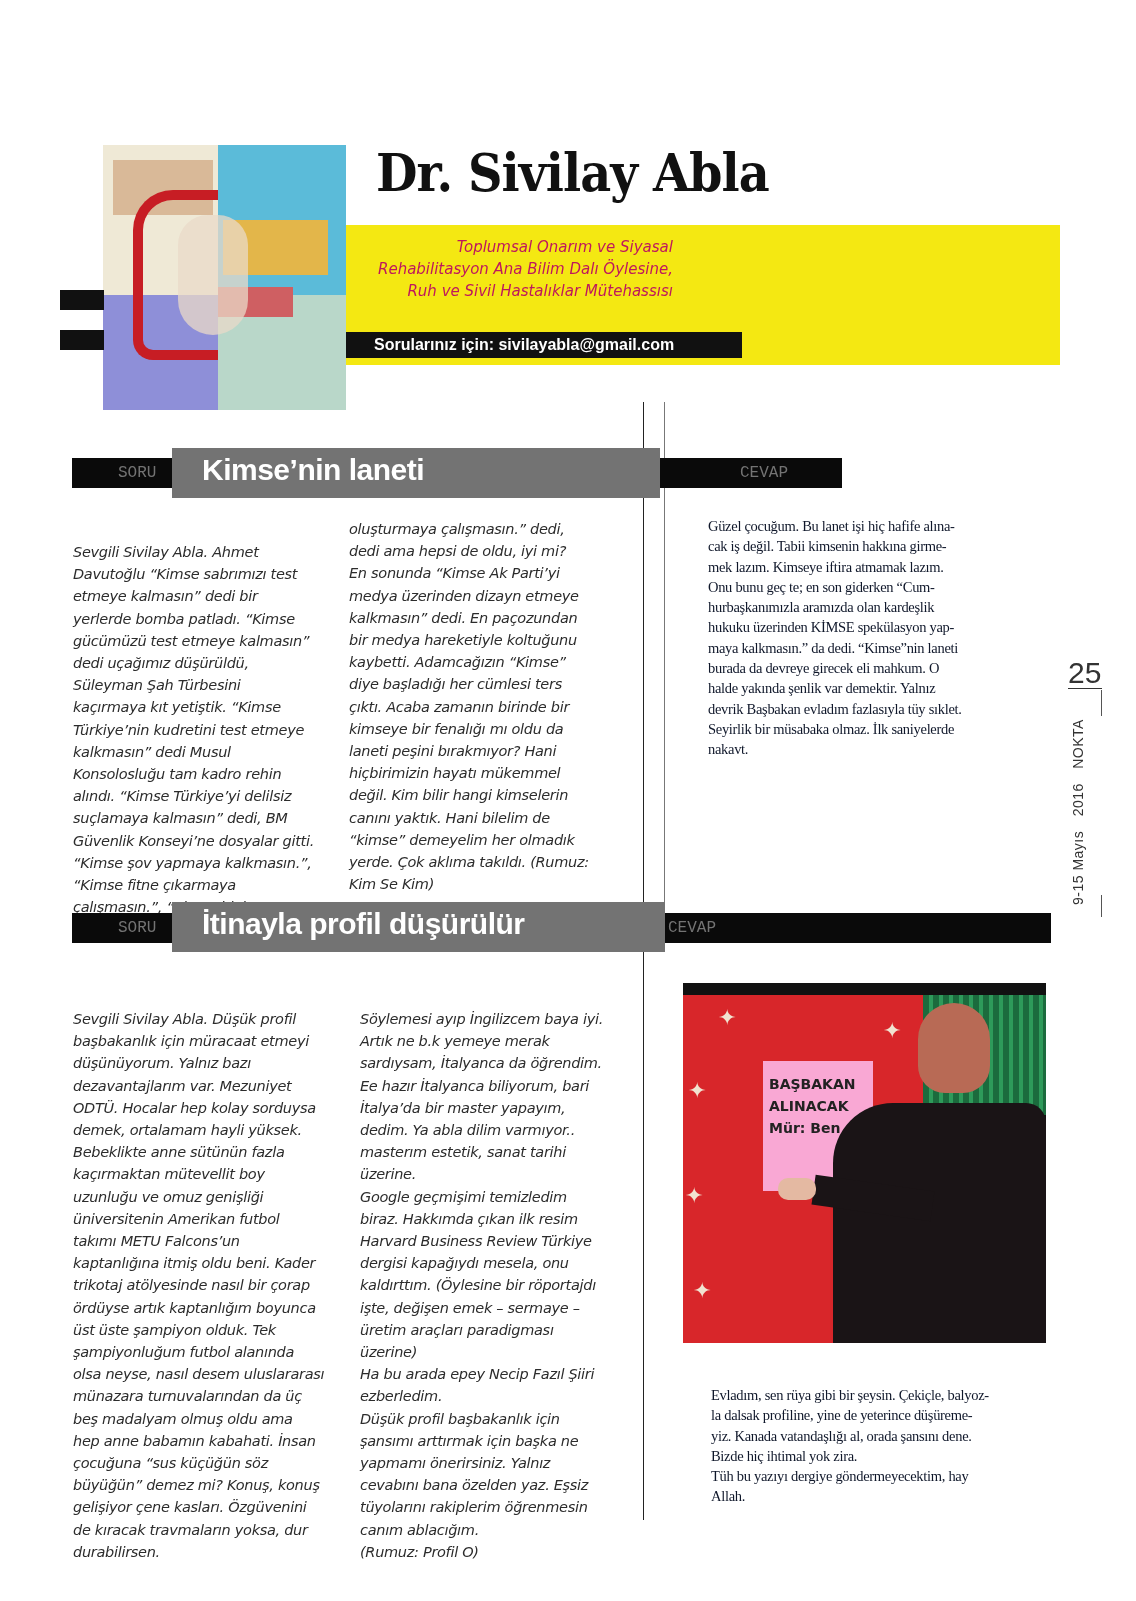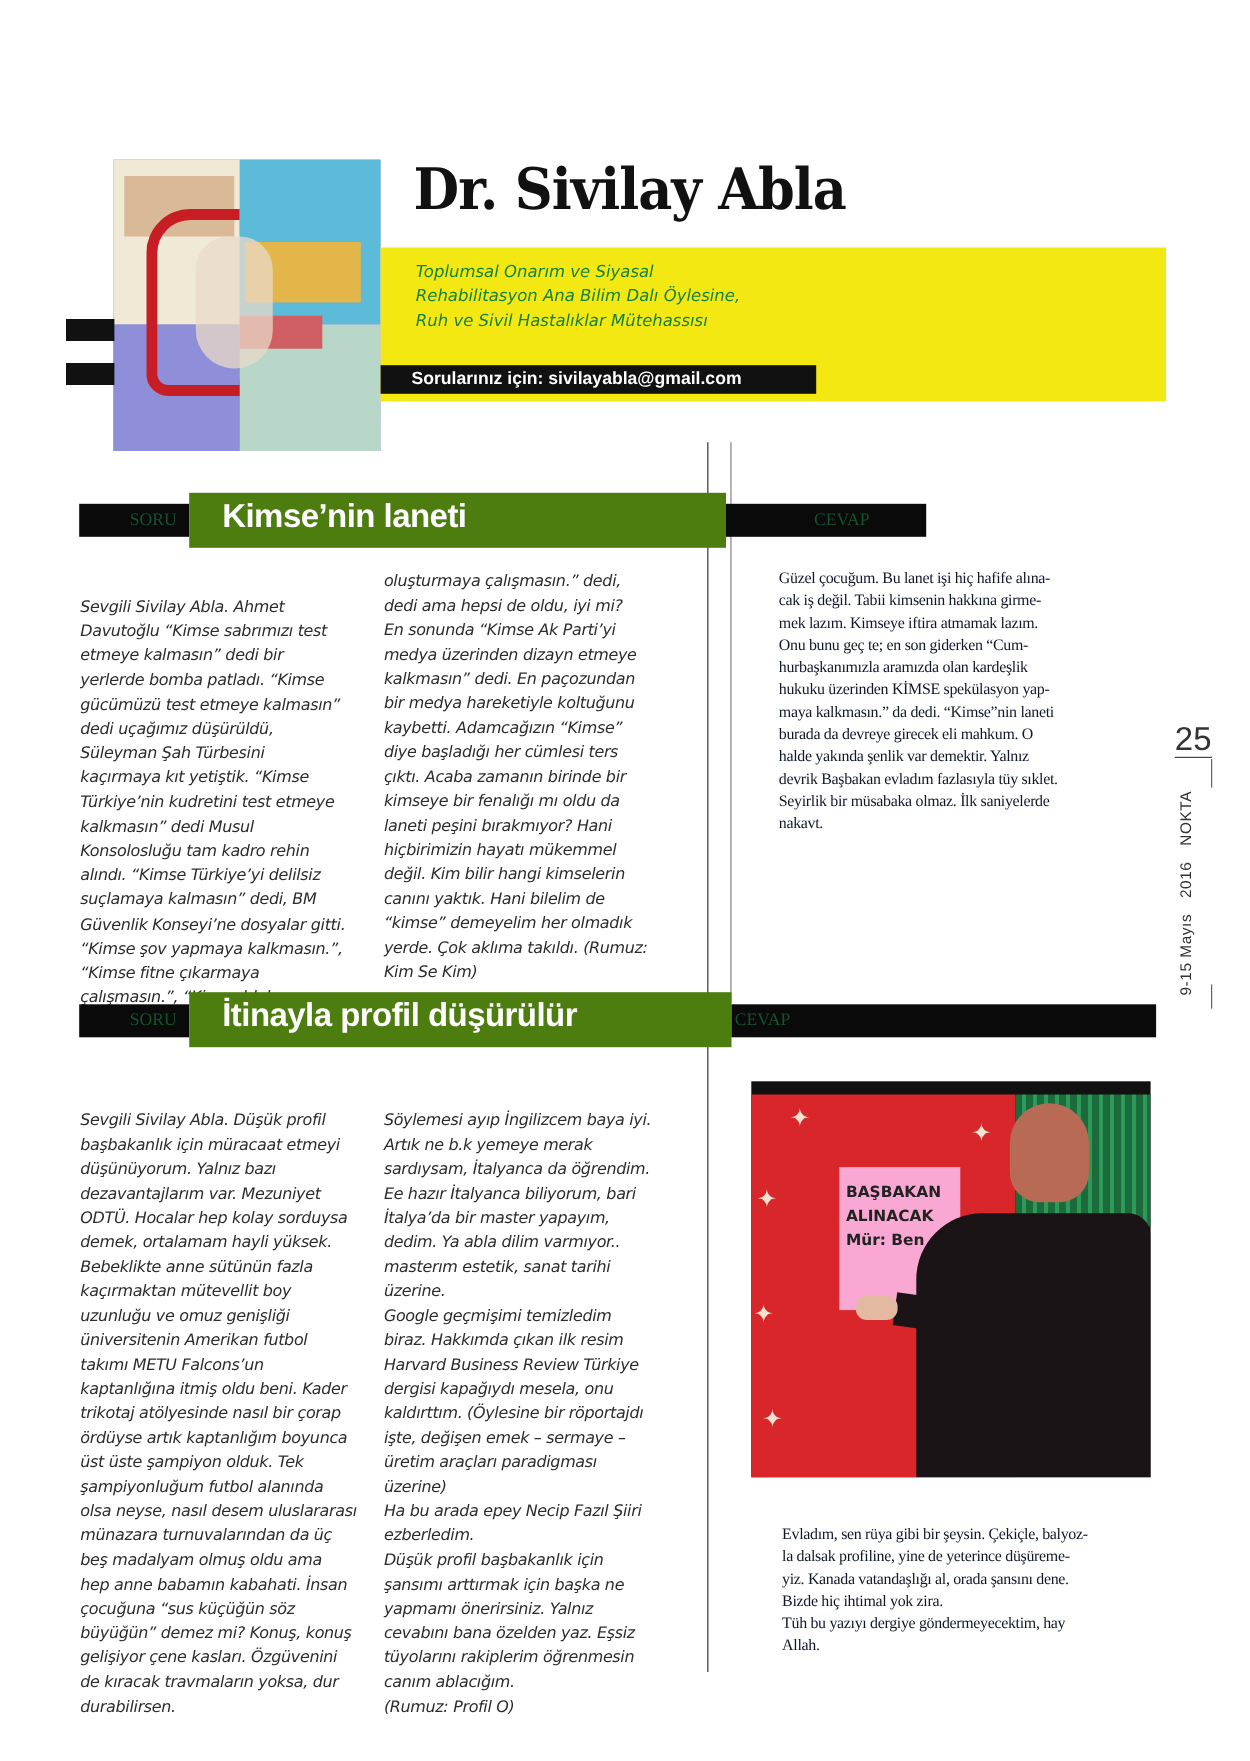--- a/index.html
+++ b/index.html
@@ -6,29 +6,29 @@
   body{width:1136px;height:1601px;position:relative;overflow:hidden;font-family:"DejaVu Sans",sans-serif;color:#2a2a2a;}
   .abs{position:absolute;}
   
   .portrait{left:103px;top:145px;width:243px;height:265px;overflow:hidden;background:#9c9fd6;}
   .portrait .blk{position:absolute;}
   
   .title{left:376px;top:142px;font-family:"DejaVu Serif",serif;font-weight:bold;font-size:52px;letter-spacing:-1px;color:#111;transform:scaleX(0.92);transform-origin:left top;}
   .yellow-band{left:346px;top:225px;width:714px;height:140px;background:#f4e812;}
   .left-black-tab{left:60px;top:290px;width:44px;height:20px;background:#111;}
   .left-black-tab2{left:60px;top:330px;width:44px;height:20px;background:#111;}
-  .subtitle{left:378px;top:236px;font-family:"DejaVu Sans",sans-serif;font-size:15px;line-height:22px;color:#15803d;font-style:italic;}
+  .subtitle{left:378px;top:236px;font-family:"DejaVu Sans",sans-serif;font-size:15px;line-height:22px;color:#be185d;font-style:italic;text-align:right;}
   .email-bar{left:346px;top:332px;width:396px;height:26px;background:#111;color:#fff;font-weight:bold;font-family:"Liberation Sans",sans-serif;font-size:16px;line-height:26px;padding-left:28px;box-sizing:border-box;}
   
   .vline{width:1px;background:#222;}
   .vline.light{background:#777;}
   
   .sec-left{height:30px;background:#0a0a0a;}
-  .sec-title-box{background:#4d7c0f;color:#fff;font-family:"Liberation Sans",sans-serif;font-weight:bold;font-size:30px;line-height:44px;padding-left:30px;box-sizing:border-box;letter-spacing:-0.5px;}
-  .sec-label{color:#14532d;font-family:Liberation Serif, serif;font-size:16px;line-height:30px;}
+  .sec-title-box{background:#737373;color:#fff;font-family:"Liberation Sans",sans-serif;font-weight:bold;font-size:30px;line-height:44px;padding-left:30px;box-sizing:border-box;letter-spacing:-0.5px;}
+  .sec-label{color:#737373;font-family:Liberation Mono, monospace;font-size:16px;line-height:30px;}
   
   .q{font-family:"DejaVu Sans",sans-serif;font-style:italic;font-size:14.5px;line-height:22.2px;color:#2c2c2c;white-space:pre-line;letter-spacing:-0.3px;margin-top:28px;}
   .a{font-family:Liberation Serif, serif;font-size:14.5px;line-height:20.3px;color:#0f172a;white-space:pre-line;letter-spacing:-0.3px;}
   
   .page-num{left:1068px;top:656px;font-family:"Liberation Sans",sans-serif;font-size:30px;color:#333;}
   .folio-rule{left:1068px;top:688px;width:34px;height:1px;background:#333;}
   .folio-vrule{left:1101px;top:690px;width:1px;height:26px;background:#555;}
   .folio{left:1070px;top:905px;transform:rotate(-90deg);transform-origin:left top;font-family:"Liberation Sans",sans-serif;font-size:14px;color:#333;white-space:nowrap;letter-spacing:0.5px;}
   .folio-bot{left:1101px;top:895px;width:1px;height:22px;background:#555;}
   
@@ -148,21 +148,21 @@
 şampiyonluğum futbol alanında
 olsa neyse, nasıl desem uluslararası
 münazara turnuvalarından da üç
 beş madalyam olmuş oldu ama
 hep anne babamın kabahati. İnsan
 çocuğuna “sus küçüğün söz
 büyüğün” demez mi? Konuş, konuş
 gelişiyor çene kasları. Özgüvenini
 de kıracak travmaların yoksa, dur
 durabilirsen.</div>
-<div class="abs q" style="left:349px;top:980px;width:290px;">Söylemesi ayıp İngilizcem baya iyi.
+<div class="abs q" style="left:360px;top:980px;width:290px;">Söylemesi ayıp İngilizcem baya iyi.
 Artık ne b.k yemeye merak
 sardıysam, İtalyanca da öğrendim.
 Ee hazır İtalyanca biliyorum, bari
 İtalya’da bir master yapayım,
 dedim. Ya abla dilim varmıyor..
 masterım estetik, sanat tarihi
 üzerine.
 Google geçmişimi temizledim
 biraz. Hakkımda çıkan ilk resim
 Harvard Business Review Türkiye

